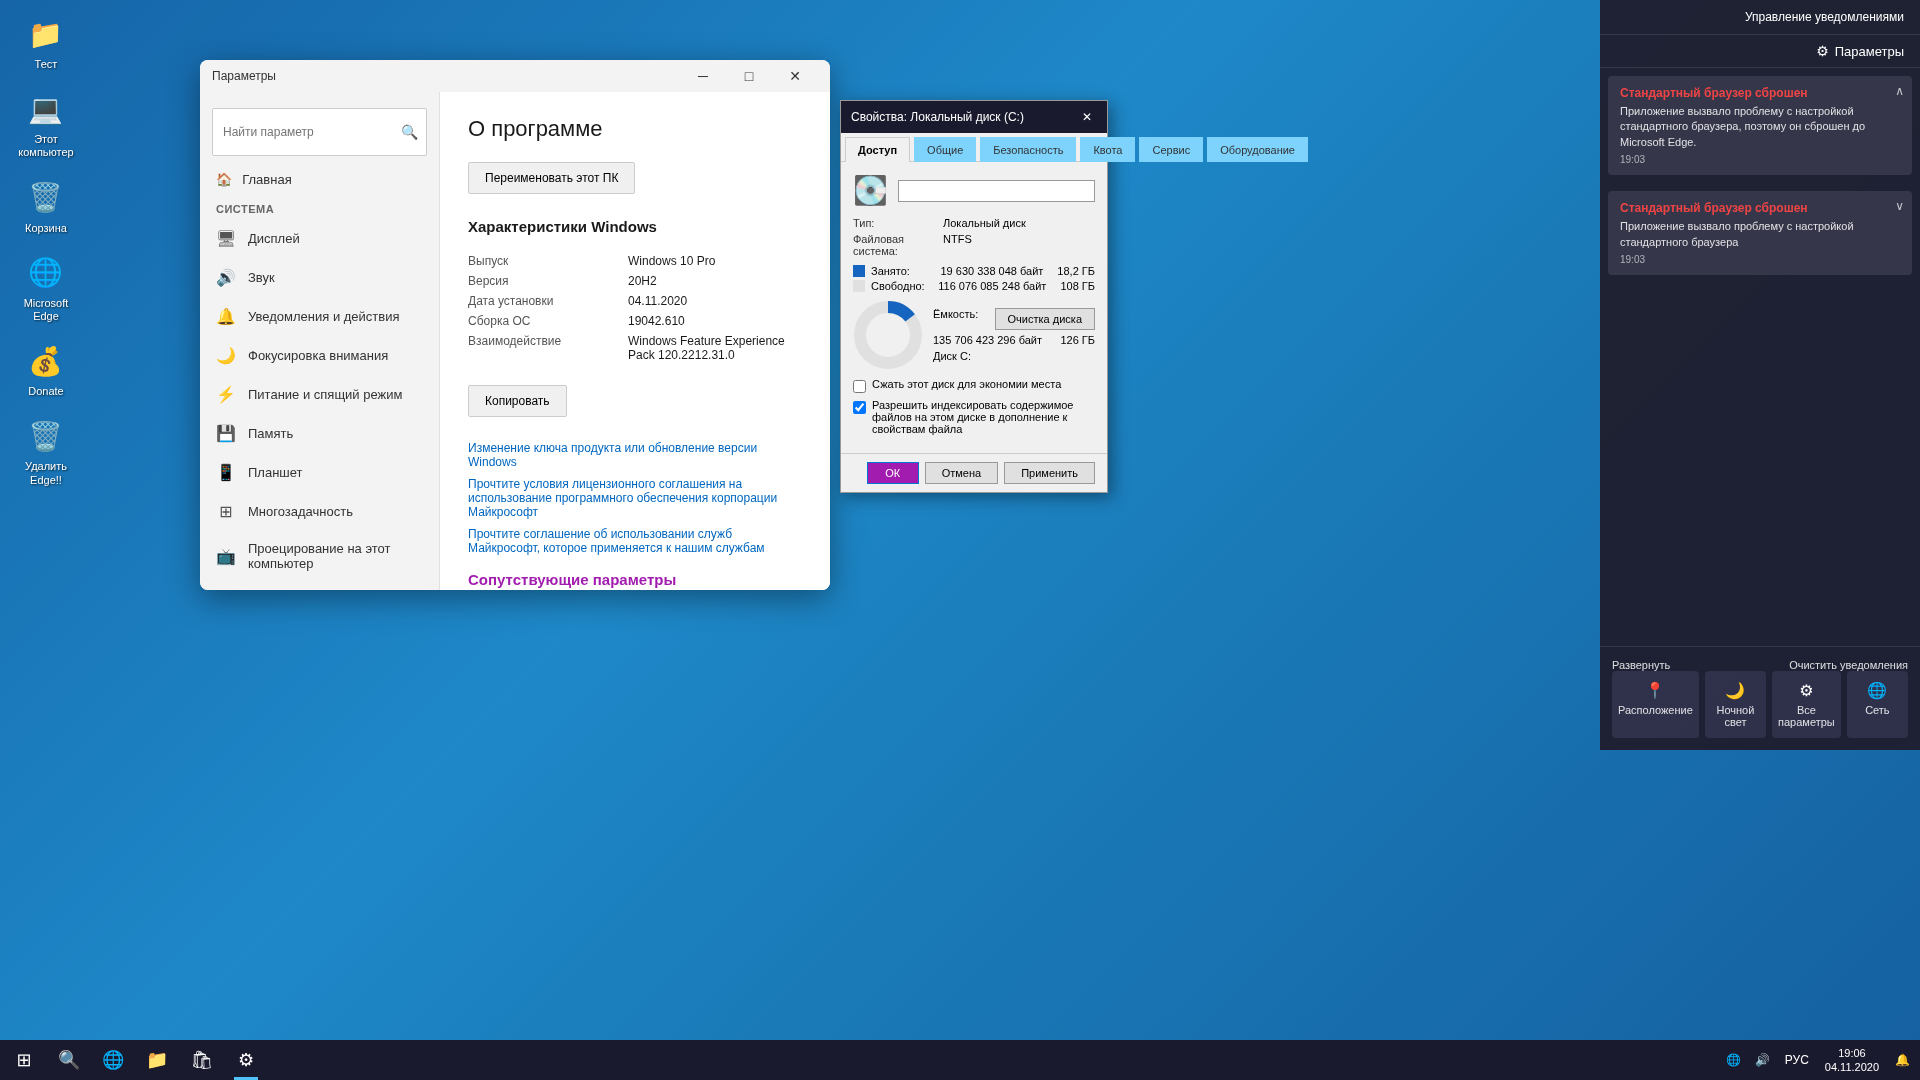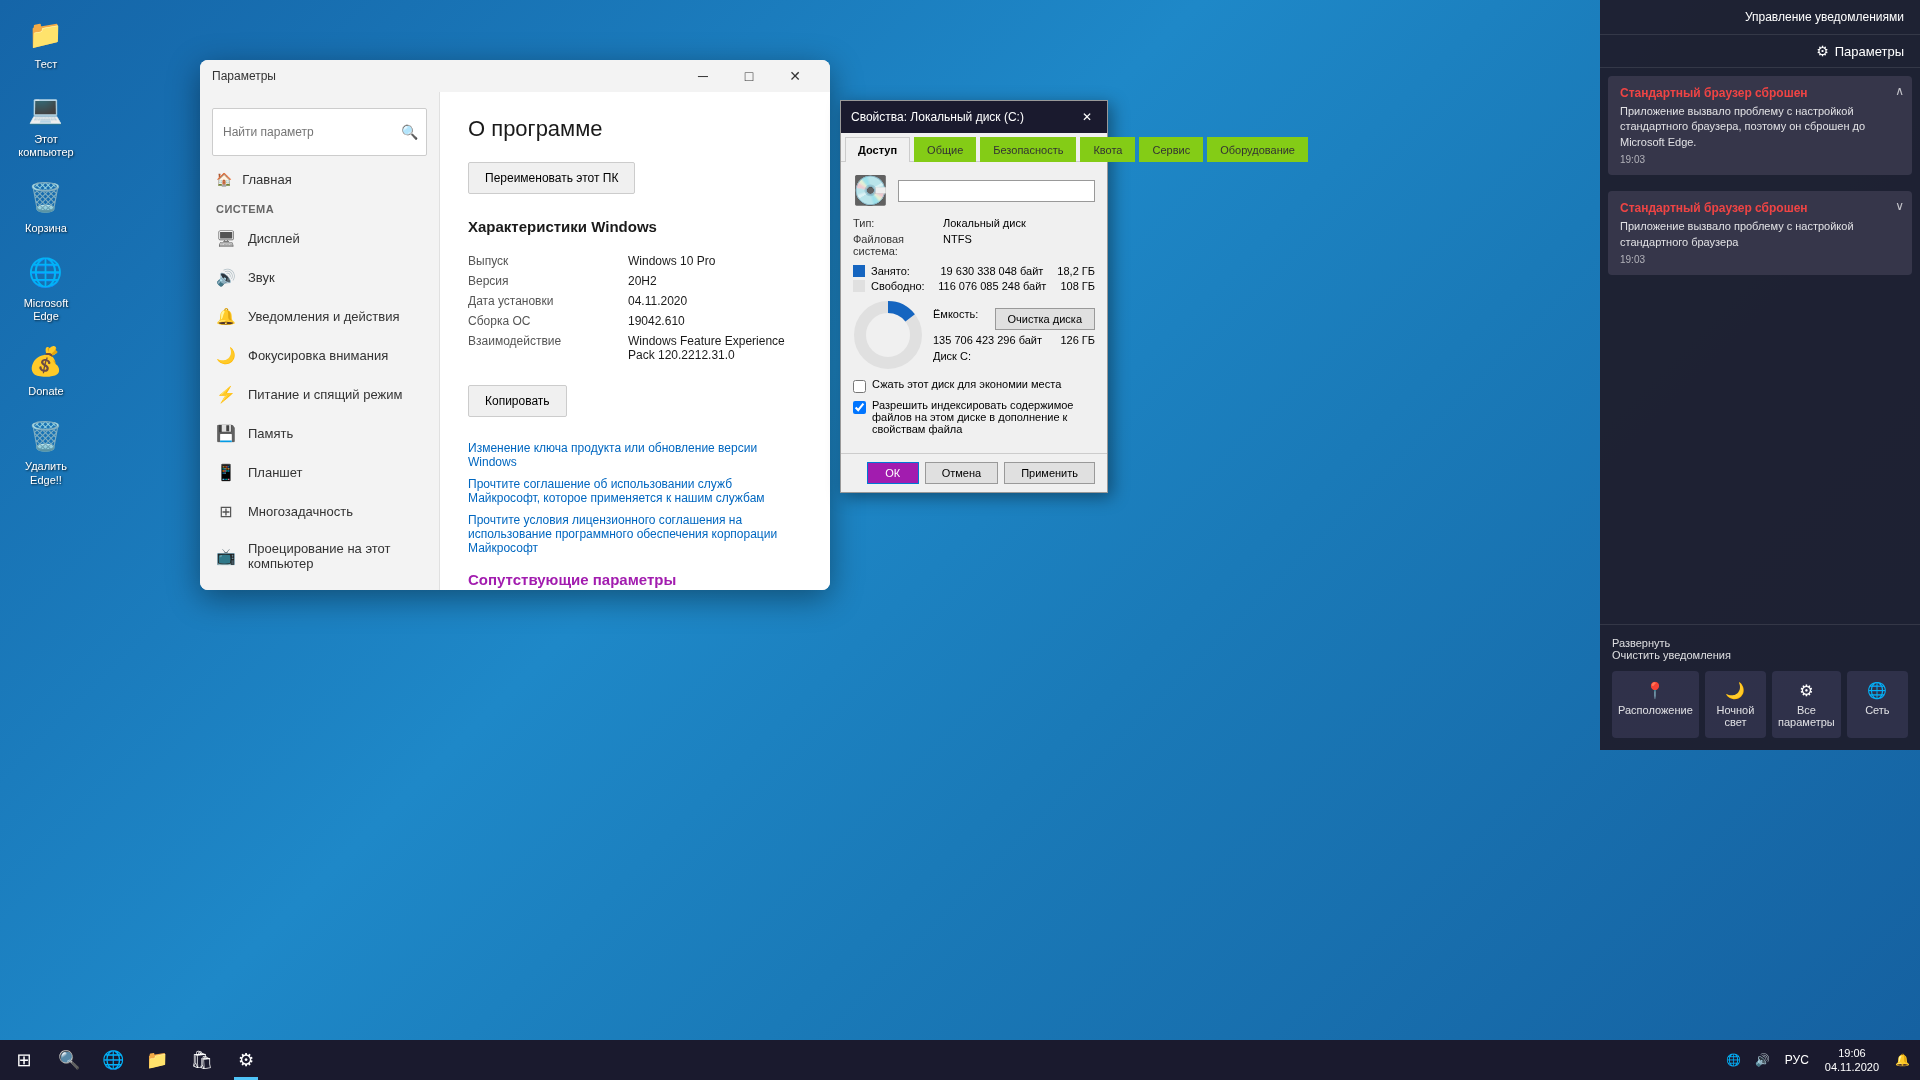--- a/index.html
+++ b/index.html
@@ -394,21 +394,21 @@
       padding-top: 4px;
     }
 
     .dialog-tab {
       padding: 6px 12px;
       font-size: 11px;
       cursor: pointer;
       border: 1px solid transparent;
       border-bottom: none;
       margin-bottom: -1px;
-      background: #84cc16;
+      background: #7dd3fc;
       color: #333;
       margin-left: 4px;
     }
 
     .dialog-tab.active {
       background: #f0f0f0;
       border-color: #ccc;
       border-bottom-color: #f0f0f0;
       color: #000;
       font-weight: 600;
@@ -596,22 +596,21 @@
 
     .notif-footer {
       margin-top: auto;
       padding: 12px;
       border-top: 1px solid rgba(255,255,255,0.1);
     }
 
     .notif-footer-row {
       display: flex;
       justify-content: space-between;
-      margin-bottom: 10px;
-      flex-direction: column;
+      margin-bottom: 0;
     }
 
     .notif-footer-btn {
       color: rgba(255,255,255,0.85);
       font-size: 11px;
       cursor: pointer;
     }
 
     .quick-actions {
       display: grid;
@@ -769,22 +768,22 @@
           </div>
           <div class="spec-row">
             <span class="spec-label">Взаимодействие</span>
             <span class="spec-value">Windows Feature Experience Pack 120.2212.31.0</span>
           </div>
         </div>
 
         <div class="copy-btn">Копировать</div>
 
         <a class="link-text">Изменение ключа продукта или обновление версии Windows</a>
+        <a class="link-text">Прочтите условия лицензионного соглашения на использование программного обеспечения корпорации Майкрософт</a>
         <a class="link-text">Прочтите соглашение об использовании служб Майкрософт, которое применяется к нашим службам</a>
-        <a class="link-text">Прочтите условия лицензионного соглашения на использование программного обеспечения корпорации Майкрософт</a>
 
         <div class="companion-title">Сопутствующие параметры</div>
       </div>
     </div>
   </div>
 
   <div class="disk-properties">
     <div class="dialog-titlebar">
       <span class="dialog-title-text">Свойства: Локальный диск (C:)</span>
       <div class="dialog-close">✕</div>

